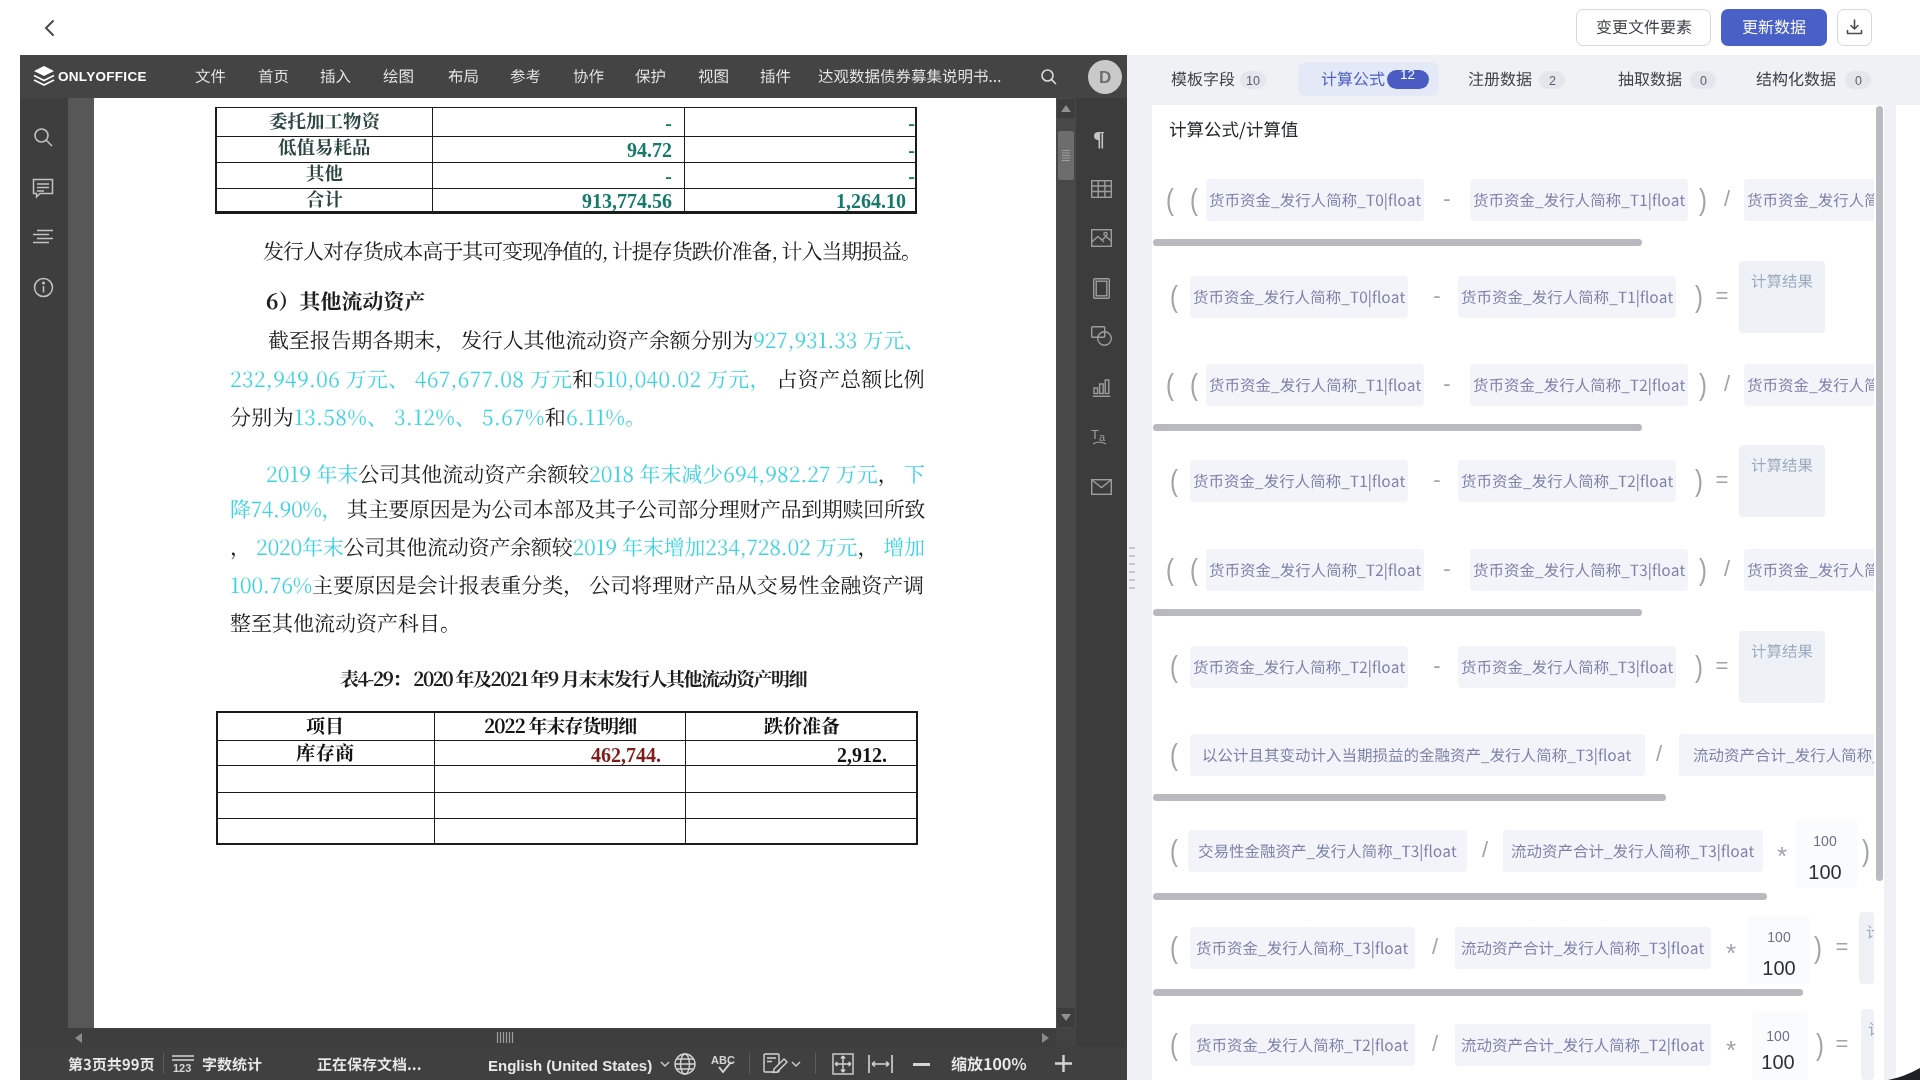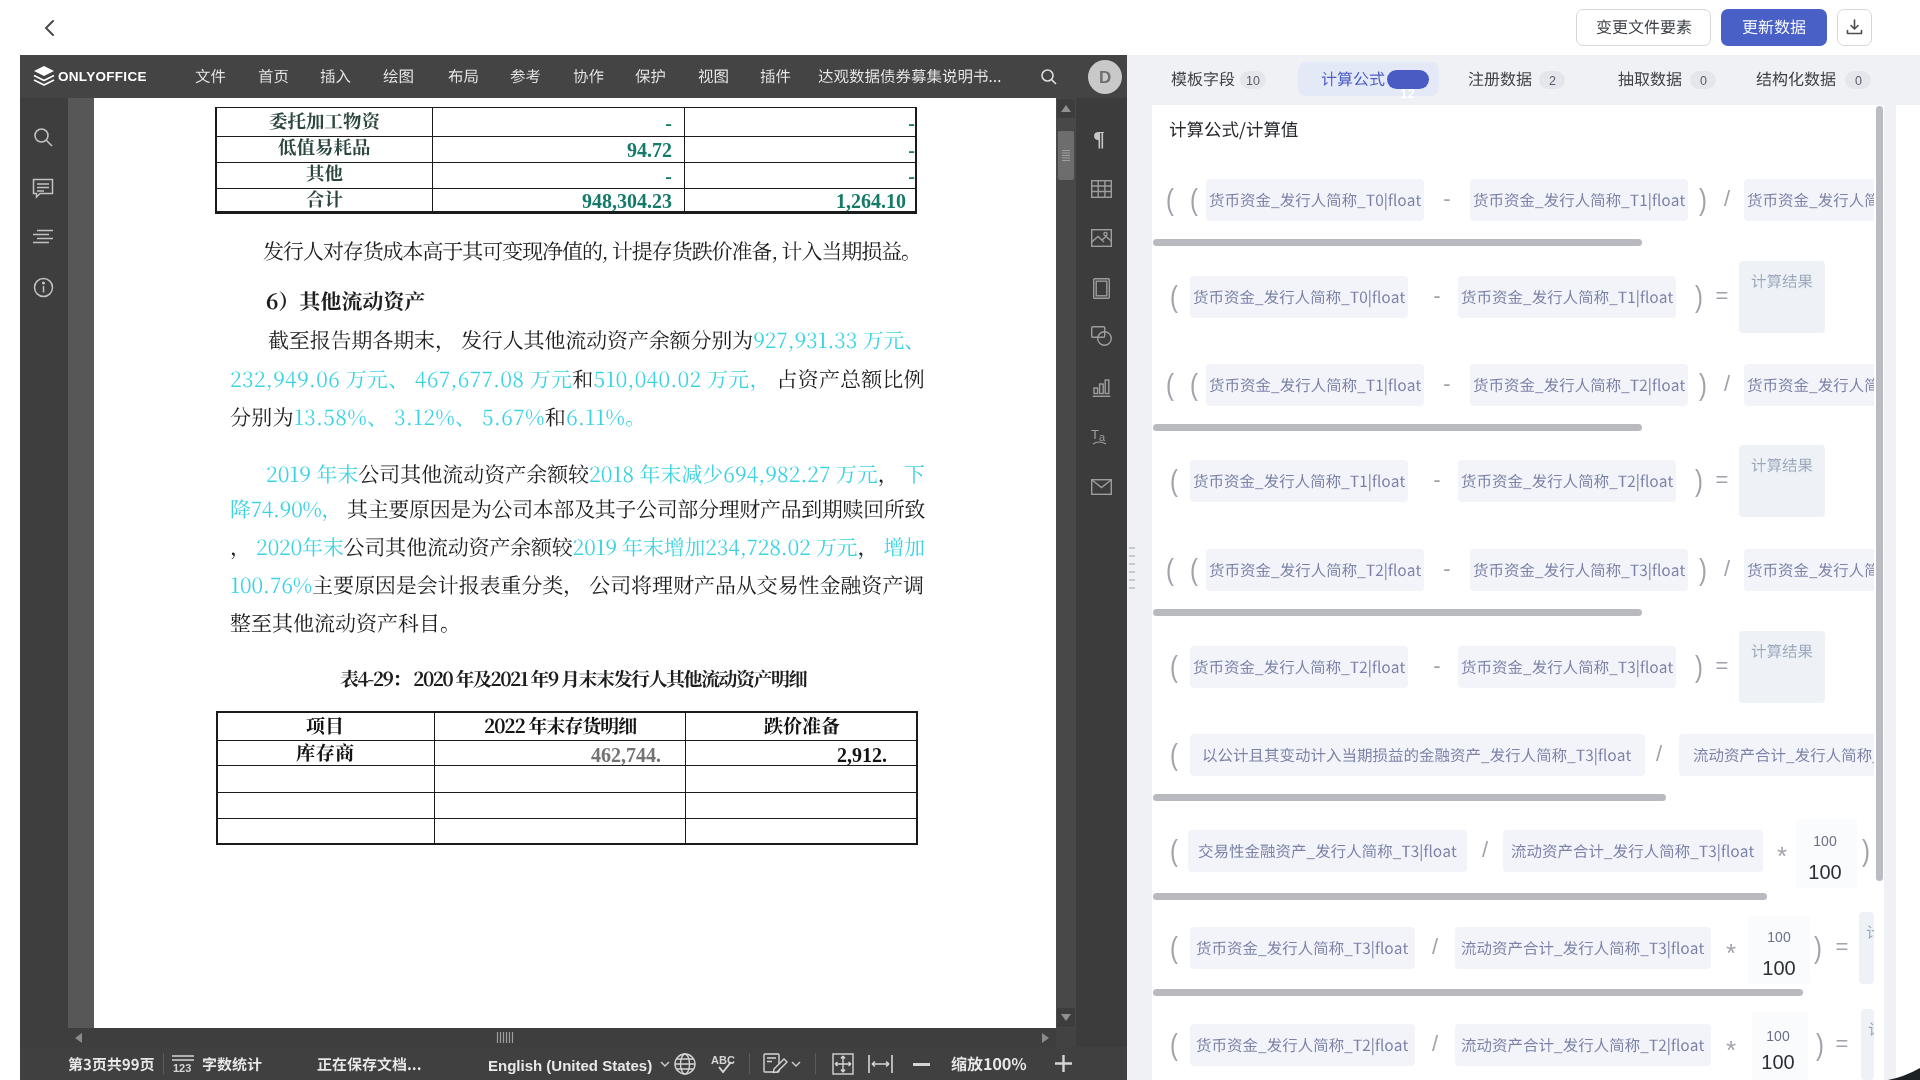--- a/index.html
+++ b/index.html
@@ -224,21 +224,21 @@
     </g>
 </svg>
 
 <div class="abs" style="left:1298px;top:62px;width:141px;height:34px;border-radius:8px;background:#e4e9f7"></div>
 <div class="abs" style="left:1240px;top:71px;width:26px;height:18px;border-radius:9px;background:#e4e6ec"></div>
 <div class="abs" style="left:1387px;top:70px;width:42px;height:19px;border-radius:9.5px;background:#4a5cc4"></div>
 <div class="abs" style="left:1539px;top:71px;width:26px;height:18px;border-radius:9px;background:#e4e6ec"></div>
 <div class="abs" style="left:1690px;top:71px;width:26px;height:18px;border-radius:9px;background:#e4e6ec"></div>
 <div class="abs" style="left:1845px;top:71px;width:26px;height:18px;border-radius:9px;background:#e4e6ec"></div>
 <div class="lat" style="left:1246px;top:74px;font-size:12.5px;color:#5a5e6b">10</div>
-<div class="lat" style="left:1400px;top:86px;font-size:13.5px;font-weight:bold;color:#fff">12</div>
+<div class="lat" style="left:1400px;top:67px;font-size:13.5px;font-weight:normal;color:#fff">12</div>
 <div class="lat" style="left:1549px;top:74px;font-size:12.5px;color:#5a5e6b">2</div>
 <div class="lat" style="left:1700px;top:74px;font-size:12.5px;color:#5a5e6b">0</div>
 <div class="lat" style="left:1855px;top:74px;font-size:12.5px;color:#5a5e6b">0</div>
 
 
 <style>
 .chip{position:absolute;height:42px;border-radius:4px;background:#f3f4f9}
 .res{position:absolute;border-radius:4px;background:#eef2f7}
 .frac{position:absolute;border-radius:3px;background:#fafbfd}
 .op{position:absolute;color:#a0a3ab;font-size:22px;line-height:22px;width:30px;text-align:center;margin-left:-15px}
@@ -343,23 +343,23 @@
 
 
 
 <style>.num{position:absolute;font-family:"Liberation Serif",serif;font-weight:bold;font-size:20px;line-height:20px;color:#157a69;text-align:right;width:120px}</style>
 <div class="num" style="left:552px;top:113px">-</div>
 <div class="num" style="left:795px;top:113px">-</div>
 <div class="num" style="left:552px;top:140px">94.72</div>
 <div class="num" style="left:795px;top:140px">-</div>
 <div class="num" style="left:552px;top:166px">-</div>
 <div class="num" style="left:795px;top:166px">-</div>
-<div class="num" style="left:552px;top:191px">948,304.23</div>
+<div class="num" style="left:552px;top:191px">913,774.56</div>
 <div class="num" style="left:786px;top:191px">1,264.10</div>
-<div class="num" style="left:541px;top:745px;color:#737373">462,744.</div>
+<div class="num" style="left:541px;top:745px;color:#7f1d1d">462,744.</div>
 <div class="num" style="left:767px;top:745px;color:#131313">2,912.</div>
 <svg width="0" height="0" style="position:absolute">
     <defs>
       <path id="qa" d="M22 -63C19 -56 14 -49 9 -44C10 -43 13 -41 15 -40C20 -45 26 -53 29 -61ZM69 -59C75 -53 82 -45 86 -40L92 -44C88 -49 81 -57 75 -62ZM43 -83C45 -80 47 -77 48 -74H7V-67H35V-37H42V-67H58V-37H65V-67H93V-74H57C55 -77 53 -82 50 -85ZM13 -34V-27H21C27 -19 34 -13 42 -8C31 -3 18 0 5 2C6 3 8 6 9 8C23 6 38 2 50 -3C62 2 76 6 91 8C92 6 94 3 96 2C82 0 69 -3 58 -7C68 -13 77 -21 82 -31L78 -34L76 -34ZM30 -27H71C66 -21 58 -15 50 -11C42 -15 35 -21 30 -27Z"></path>
       <path id="qb" d="M25 -24 19 -21C22 -15 26 -11 31 -7C25 -4 17 -1 5 2C6 3 8 6 9 8C22 5 32 2 38 -3C52 4 70 7 94 8C94 5 96 2 97 0C74 0 57 -2 44 -8C50 -13 52 -18 53 -25H87V-63H54V-72H94V-79H6V-72H47V-63H16V-25H46C44 -20 42 -15 37 -11C33 -15 28 -19 25 -24ZM23 -41H47V-37C47 -35 47 -33 46 -31H23ZM54 -31C54 -33 54 -35 54 -37V-41H80V-31ZM23 -57H47V-47H23ZM54 -57H80V-47H54Z"></path>
       <path id="qc" d="M42 -82C45 -77 48 -71 50 -67L58 -69C57 -73 53 -80 50 -85ZM5 -66V-59H21C26 -44 34 -31 45 -20C34 -11 20 -4 4 1C5 2 8 6 8 8C25 2 39 -5 50 -15C62 -5 75 3 92 7C93 5 95 2 97 0C81 -4 67 -11 56 -20C66 -30 74 -43 80 -59H95V-66ZM50 -25C41 -35 34 -46 28 -59H71C66 -46 59 -34 50 -25Z"></path>
       <path id="qd" d="M32 -34V-27H60V8H68V-27H95V-34H68V-56H91V-64H68V-83H60V-64H47C48 -68 49 -73 50 -78L43 -79C41 -66 37 -53 31 -45C33 -44 36 -42 37 -41C40 -45 42 -50 45 -56H60V-34ZM27 -84C21 -68 13 -54 3 -44C4 -42 7 -38 8 -36C11 -40 14 -44 17 -48V8H24V-60C28 -67 31 -74 34 -82Z"></path>
       <path id="qe" d="M67 -23C64 -17 59 -13 53 -9C46 -11 38 -13 31 -14C33 -17 36 -20 38 -23ZM12 -64V-39H39C37 -36 36 -33 34 -30H5V-23H29C26 -18 22 -14 19 -10C27 -8 35 -7 43 -5C34 -2 21 0 6 1C7 3 8 6 9 8C28 6 43 3 54 -2C67 1 78 5 86 8L92 2C84 -1 74 -4 62 -7C68 -11 72 -17 76 -23H95V-30H42C44 -32 45 -35 47 -38L42 -39H89V-64H65V-73H93V-80H7V-73H34V-64ZM41 -73H58V-64H41ZM19 -58H34V-45H19ZM41 -58H58V-45H41ZM65 -58H81V-45H65Z"></path>
       <path id="qf" d="M64 -9C72 -4 83 2 88 6L94 2C88 -3 77 -9 69 -13ZM29 -13C23 -7 14 -2 5 2C6 3 9 5 10 7C19 3 29 -4 36 -10ZM19 -29C21 -30 24 -30 44 -32C35 -28 27 -25 24 -24C18 -22 13 -20 10 -20C10 -18 11 -15 12 -14C14 -14 18 -15 48 -16V-1C48 0 48 1 46 1C44 1 39 1 33 1C34 3 35 6 36 8C43 8 48 8 51 6C54 5 55 3 55 -1V-17L80 -18C83 -16 85 -14 87 -12L93 -16C88 -21 80 -27 73 -32L67 -28C69 -26 72 -25 74 -23L33 -21C47 -26 61 -32 74 -39L69 -44C65 -42 61 -39 57 -37L34 -36C39 -38 44 -41 50 -44L47 -46H95V-52H54V-59H84V-64H54V-71H90V-77H54V-84H46V-77H10V-71H46V-64H16V-59H46V-52H5V-46H41C34 -42 27 -39 24 -38C22 -37 19 -36 17 -36C18 -34 19 -31 19 -29Z"></path>
       <path id="qg" d="M36 -21C39 -16 43 -10 44 -5L50 -8C48 -12 44 -19 41 -24ZM14 -24C12 -17 8 -11 4 -7C6 -6 8 -4 9 -3C13 -8 17 -15 20 -22ZM55 -74V-40C55 -27 54 -10 46 2C48 3 51 6 52 7C61 -6 62 -26 62 -40V-43H78V8H85V-43H96V-50H62V-69C73 -71 84 -74 93 -77L87 -82C79 -79 66 -76 55 -74ZM21 -83C23 -80 25 -76 26 -74H6V-67H50V-74H34C32 -77 30 -81 28 -84ZM38 -67C36 -62 34 -55 32 -51H5V-44H25V-34H5V-27H25V-2C25 -1 25 0 24 0C23 0 20 0 16 0C17 1 18 4 18 6C23 6 27 6 29 5C31 4 32 2 32 -2V-27H51V-34H32V-44H52V-51H39C41 -55 43 -60 45 -65ZM13 -65C15 -61 16 -55 16 -51L23 -52C22 -56 21 -62 19 -66Z"></path>

